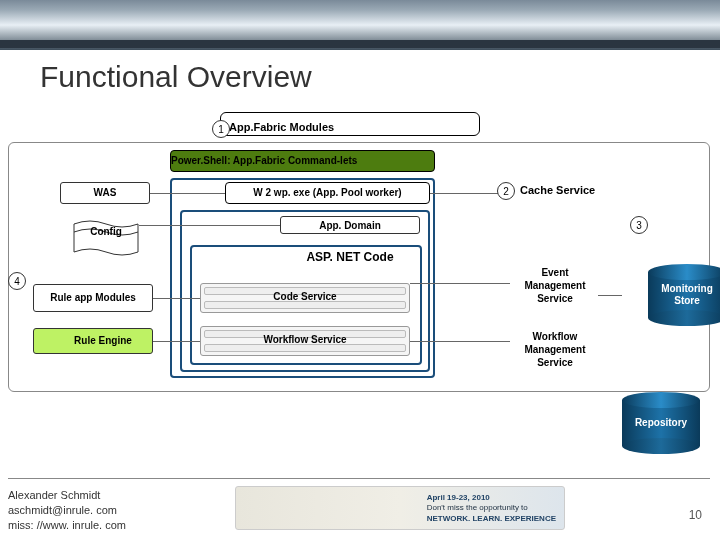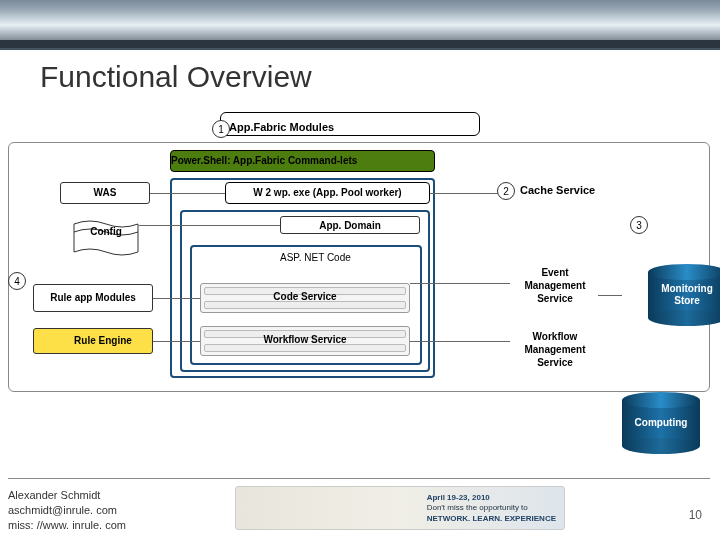--- a/index.html
+++ b/index.html
@@ -23,37 +23,37 @@
   
   .inner-box { position: absolute; top: 178px; left: 170px; width: 265px; height: 200px; border: 2px solid #1a4d7a; border-radius: 4px; background: #fff; }
   
   .w2wp { position: absolute; top: 182px; left: 225px; width: 205px; height: 22px; border: 1.5px solid #000; border-radius: 4px; background: #fff; font-size: 10px; font-weight: bold; text-align: center; line-height: 20px; z-index: 3; }
   
   .appdomain-box { position: absolute; top: 210px; left: 180px; width: 250px; height: 162px; border: 2px solid #1a4d7a; border-radius: 4px; background: #fff; }
   
   .appdomain-label { position: absolute; top: 216px; left: 280px; width: 140px; height: 18px; border: 1px solid #333; border-radius: 3px; background: #fff; font-size: 10px; font-weight: bold; text-align: center; line-height: 17px; z-index: 3; }
   
   .aspnet-box { position: absolute; top: 245px; left: 190px; width: 232px; height: 120px; border: 2px solid #1a4d7a; border-radius: 4px; background: #fff; }
-  .aspnet-label { position: absolute; top: 250px; left: 280px; width: 140px; height: 16px; font-size: 10px; font-weight: normal; text-align: left; line-height: 15px; z-index: 3; }
+  .aspnet-label { position: absolute; top: 250px; left: 280px; width: 140px; height: 16px; font-size: 12px; font-weight: bold; text-align: center; line-height: 15px; z-index: 3; }
   
   .svc-box { position: absolute; left: 200px; width: 210px; height: 30px; border: 1px solid #999; border-radius: 3px; background: #f5f5f5; }
   .svc-box span { position: absolute; left: 0; right: 0; top: 7px; font-size: 10px; font-weight: bold; text-align: center; }
   .svc-box::before, .svc-box::after { content:''; position:absolute; left:3px; right:3px; height:6px; border:1px solid #bbb; border-radius:2px; background:#eee; }
   .svc-box::before { top:3px; } .svc-box::after { bottom:3px; }
   .code-svc { top: 283px; }
   .wf-svc { top: 326px; }
   
   .was { position: absolute; top: 182px; left: 60px; width: 90px; height: 22px; border: 1px solid #333; border-radius: 3px; background: #fff; font-size: 10px; font-weight: bold; text-align: center; line-height: 20px; }
   
   .config { position: absolute; top: 218px; left: 73px; width: 66px; height: 40px; font-size: 10px; font-weight: bold; text-align: center; line-height: 28px; }
   .config svg { position: absolute; top: 0; left: 0; }
   .config span { position: relative; z-index: 2; }
   
   .ruleapp { position: absolute; top: 284px; left: 33px; width: 120px; height: 28px; border: 1px solid #333; border-radius: 3px; background: #fff; font-size: 10px; font-weight: bold; text-align: center; line-height: 26px; }
-  .ruleeng { position: absolute; top: 328px; left: 33px; width: 120px; height: 26px; border: 1px solid #333; border-radius: 3px; background: #fde047; font-size: 10px; font-weight: bold; text-align: center; line-height: 24px; padding-left: 20px; }
+  .ruleeng { position: absolute; top: 328px; left: 33px; width: 120px; height: 26px; border: 1px solid #333; border-radius: 3px; background: #bef264; font-size: 10px; font-weight: bold; text-align: center; line-height: 24px; padding-left: 20px; }
   
   .cache { position: absolute; top: 184px; left: 520px; width: 100px; height: 20px; font-size: 11px; font-weight: bold; }
   
   .right-svc { position: absolute; left: 512px; width: 86px; font-size: 10px; font-weight: bold; text-align: center; line-height: 1.3; }
   .ems { top: 266px; }
   .wms { top: 330px; }
   
   .cyl { position: absolute; width: 78px; height: 62px; }
   .cyl .body { position: absolute; top: 8px; left: 0; right: 0; bottom: 8px; background: linear-gradient(90deg, #0a3a5a, #1d72a8, #0a3a5a); }
   .cyl .top { position: absolute; top: 0; left: 0; right: 0; height: 16px; border-radius: 50%; background: linear-gradient(90deg, #0a3a5a, #2a8cc8, #0a3a5a); }
@@ -127,21 +127,21 @@
 <div class="cyl mon-cyl">
   <div class="body"></div>
     <div class="bot"></div>
     <div class="top"></div>
   <div class="lbl">Monitoring Store</div>
 </div>
 <div class="cyl rep-cyl">
   <div class="body"></div>
     <div class="bot"></div>
     <div class="top"></div>
-  <div class="lbl">Computing</div>
+  <div class="lbl">Repository</div>
 </div>
 
 <div class="conn h" style="top:193px; left:150px; width:75px;"></div>
 <div class="conn h" style="top:225px; left:139px; width:141px;"></div>
 <div class="conn h" style="top:298px; left:153px; width:47px;"></div>
 <div class="conn h" style="top:341px; left:153px; width:47px;"></div>
 <div class="conn h" style="top:193px; left:430px; width:82px;"></div>
 <div class="conn h" style="top:283px; left:410px; width:100px;"></div>
 <div class="conn h" style="top:341px; left:410px; width:100px;"></div>
 <div class="conn h" style="top:295px; left:598px; width:24px;"></div>

